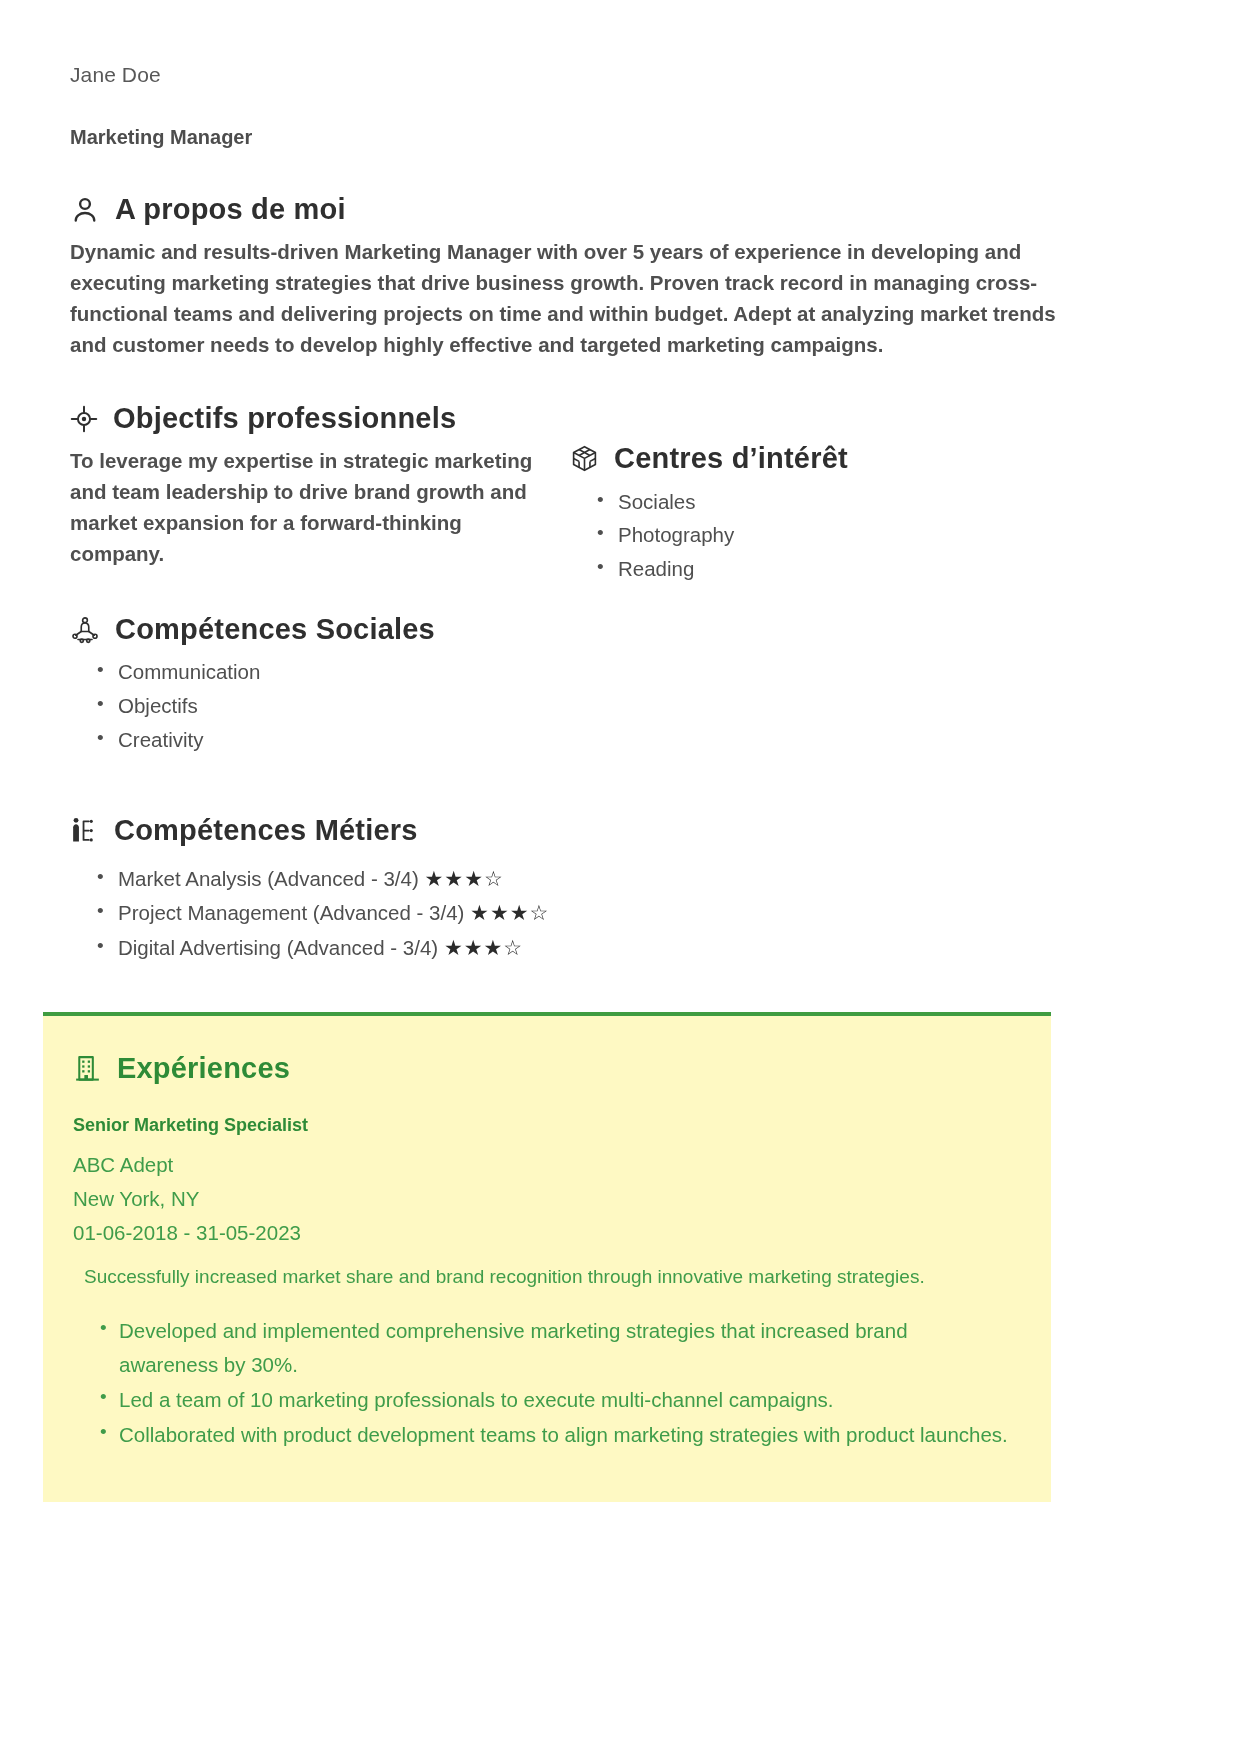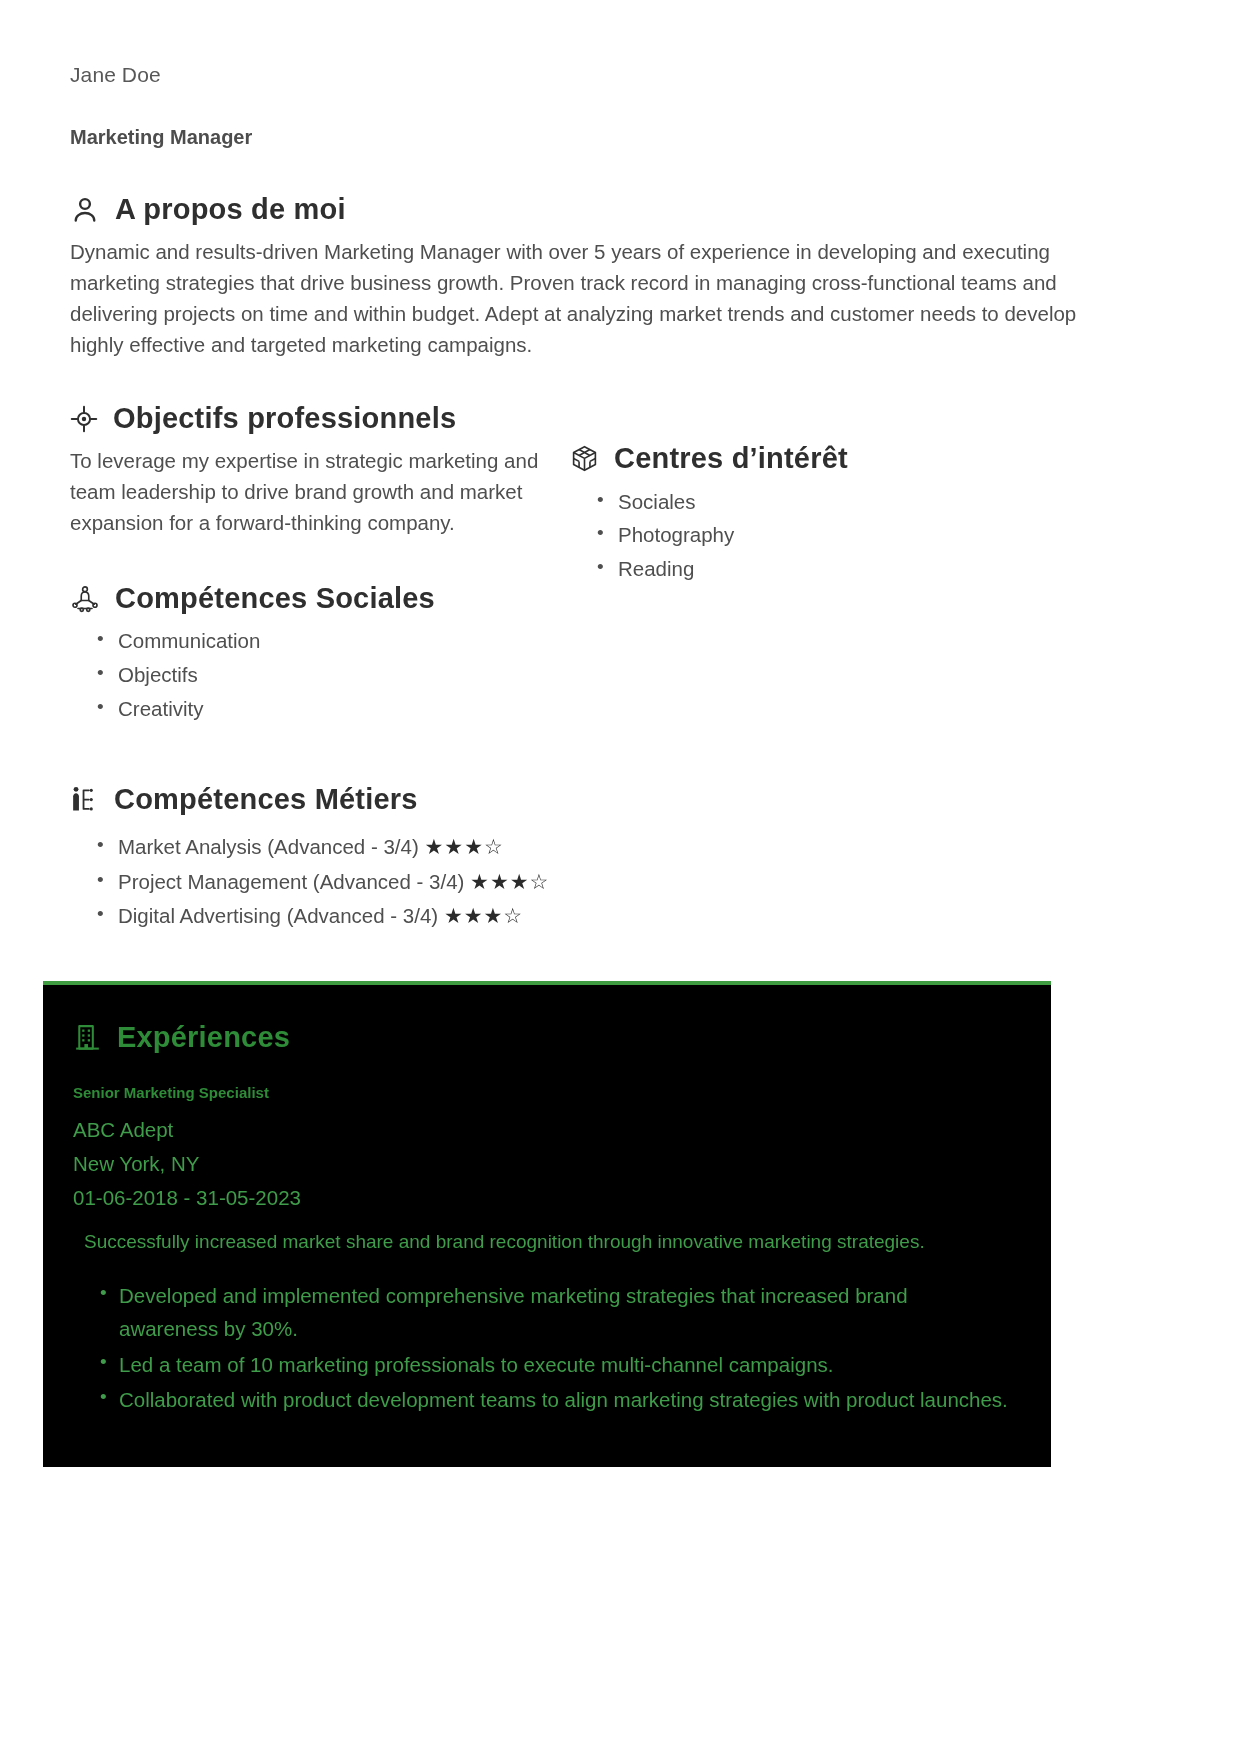--- a/index.html
+++ b/index.html
@@ -67,21 +67,21 @@
     flex: none;
   }
   .sec-head svg { display: block; }
 
   
   p.copy {
     font-size: 20.5px;
     line-height: 1.52;
     color: #4f4f4f;
     margin: 0;
-    font-weight: 400;
+    font-weight: 700;
   }
   ul.bul {
     margin: 8px 0 0 0;
     padding: 0 0 0 46px;
     list-style: none;
   }
   ul.bul li {
     font-size: 20.5px;
     line-height: 1.64;
     color: #4f4f4f;
@@ -134,28 +134,28 @@
     font-size: 21px;
     color: #2b2b2b;
     white-space: nowrap;
   }
 
   
   .exp-panel {
     margin-top: 47px;
     margin-left: 43px;
     width: 1008px;
-    background: #000000;
+    background: #fef9c3;
     border-top: 4px solid #3f9c41;
     padding: 36px 30px 48px 30px;
     color: #2e8b37;
   }
   .exp-panel .sec-head .sec-title { color: #2e8b37; }
   .exp-job {
-    font-size: 15px;
+    font-size: 18px;
     font-weight: 700;
     color: #2e8b37;
     margin: 28px 0 0 0;
     line-height: 1.4;
   }
   .exp-meta {
     font-size: 20.5px;
     color: #3f9c4a;
     line-height: 1.65;
     margin: 10px 0 0 0;

